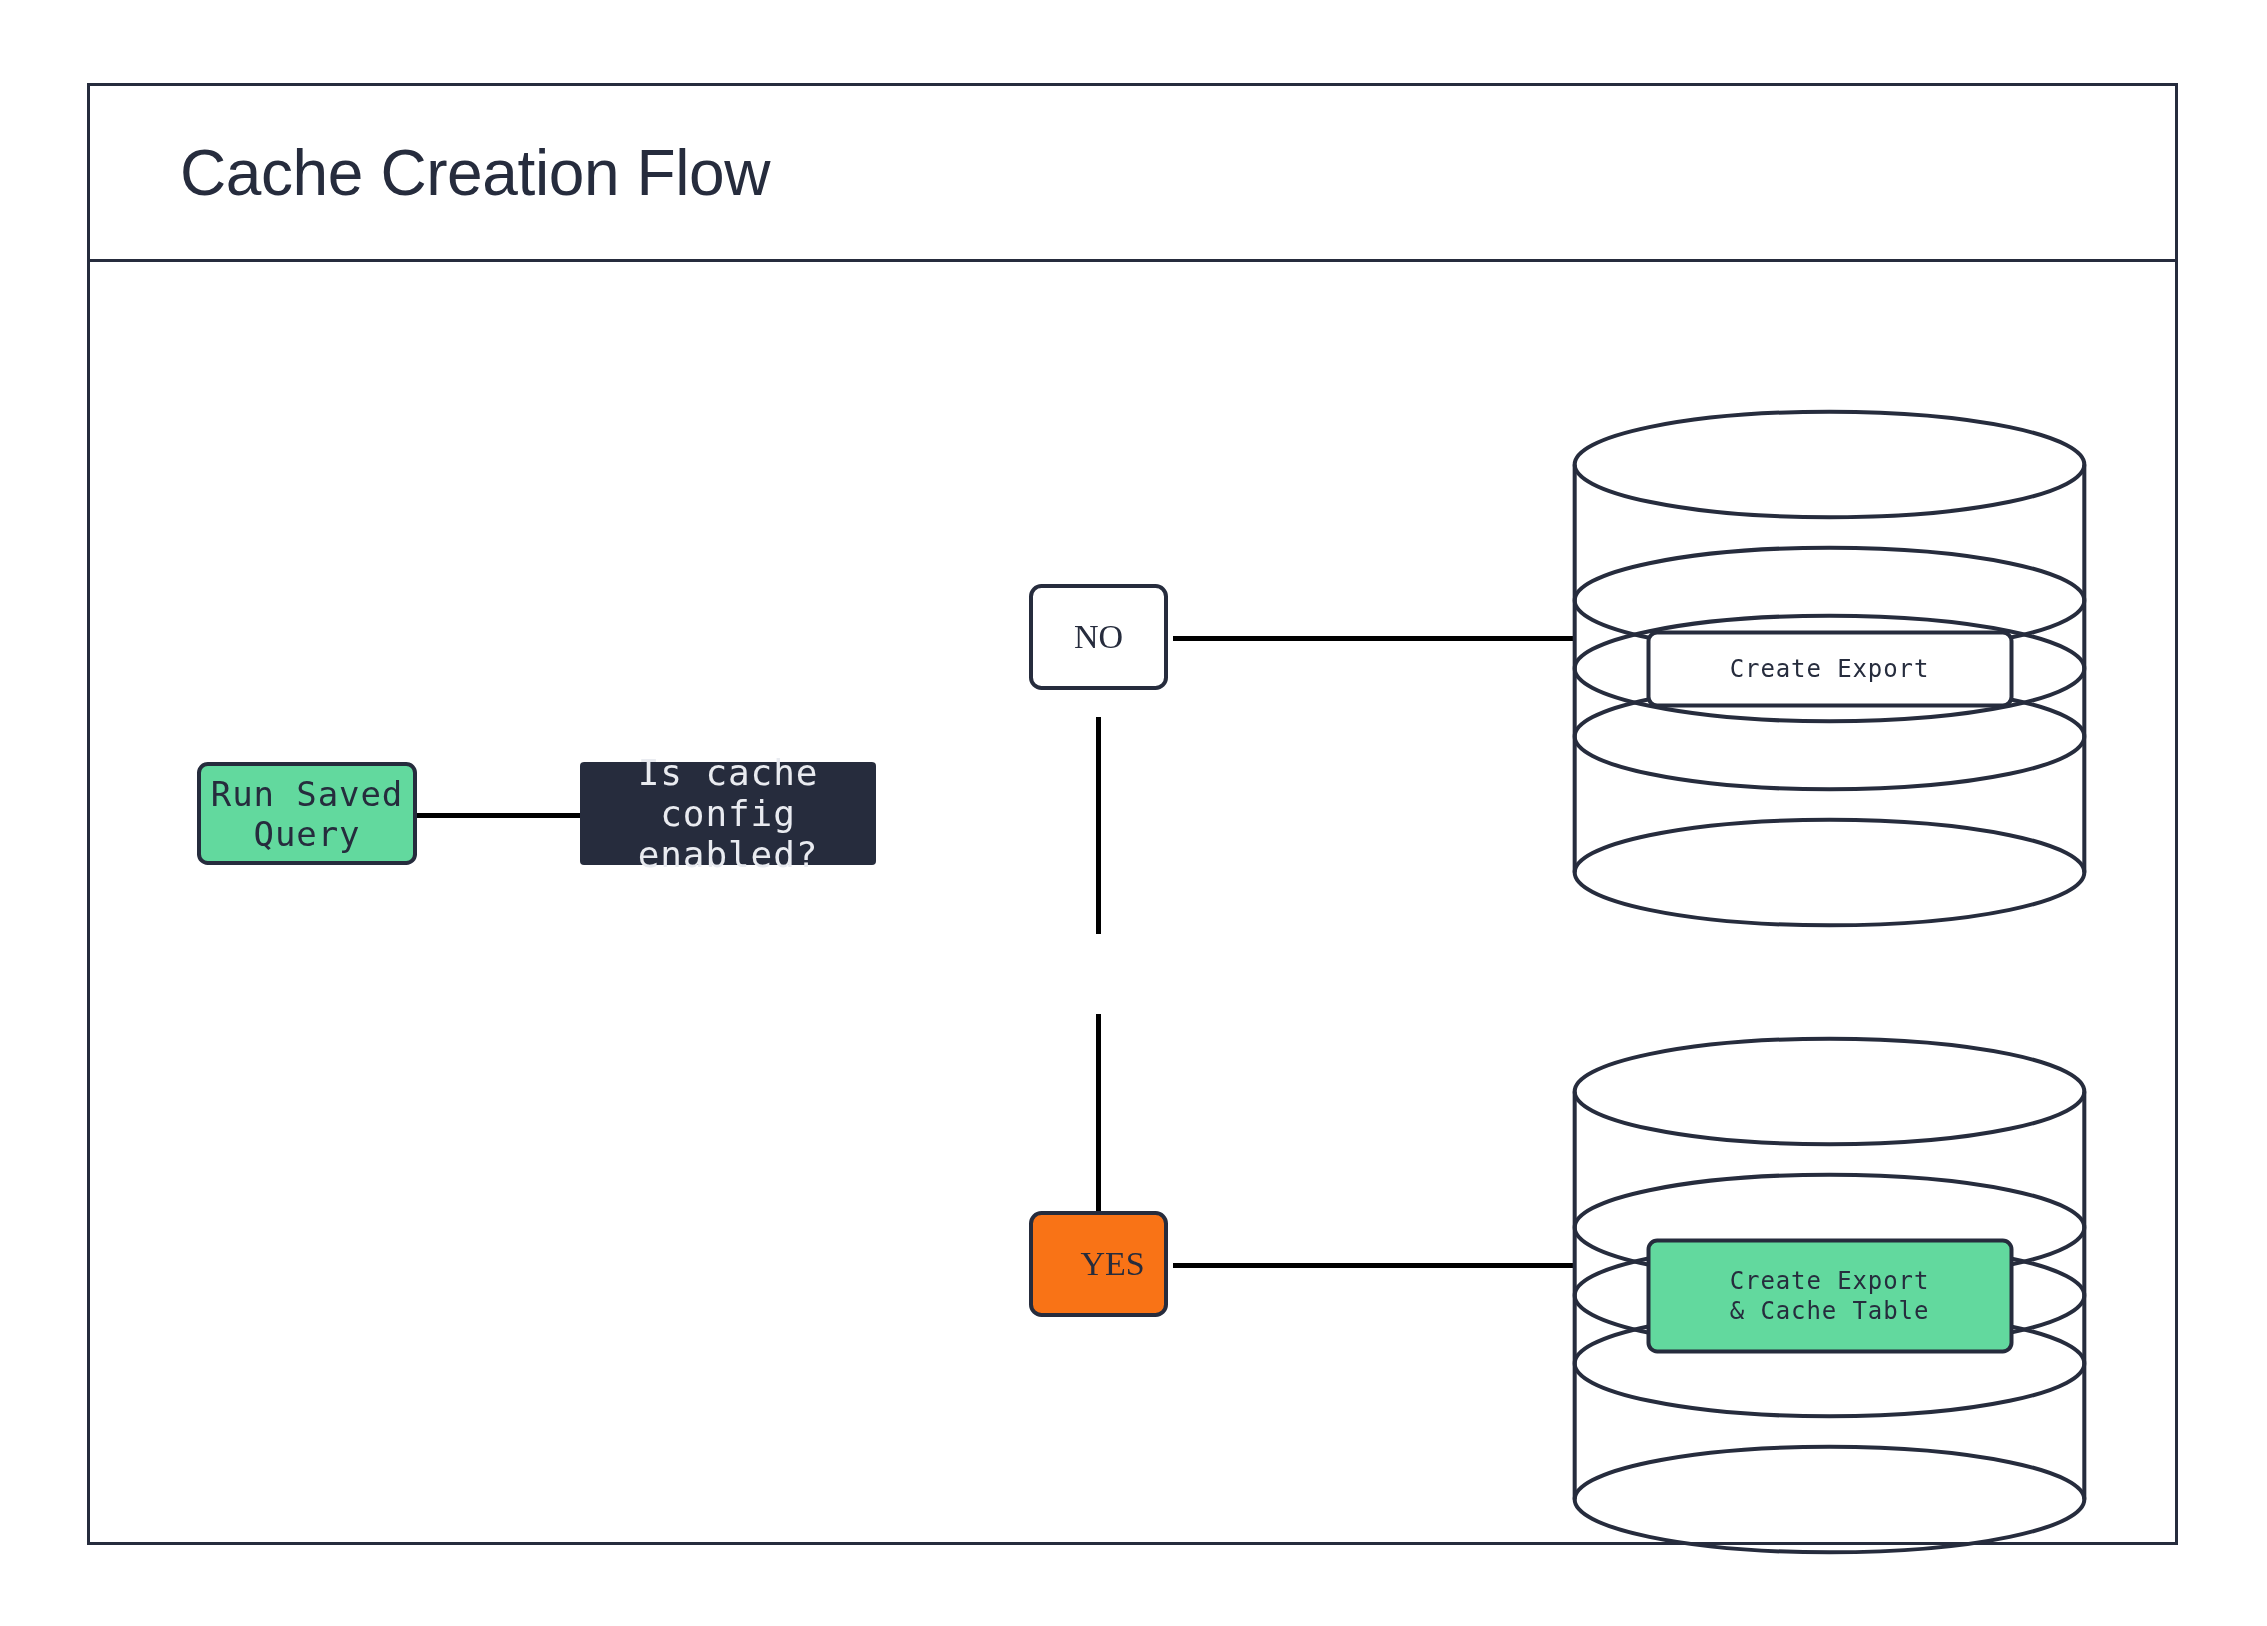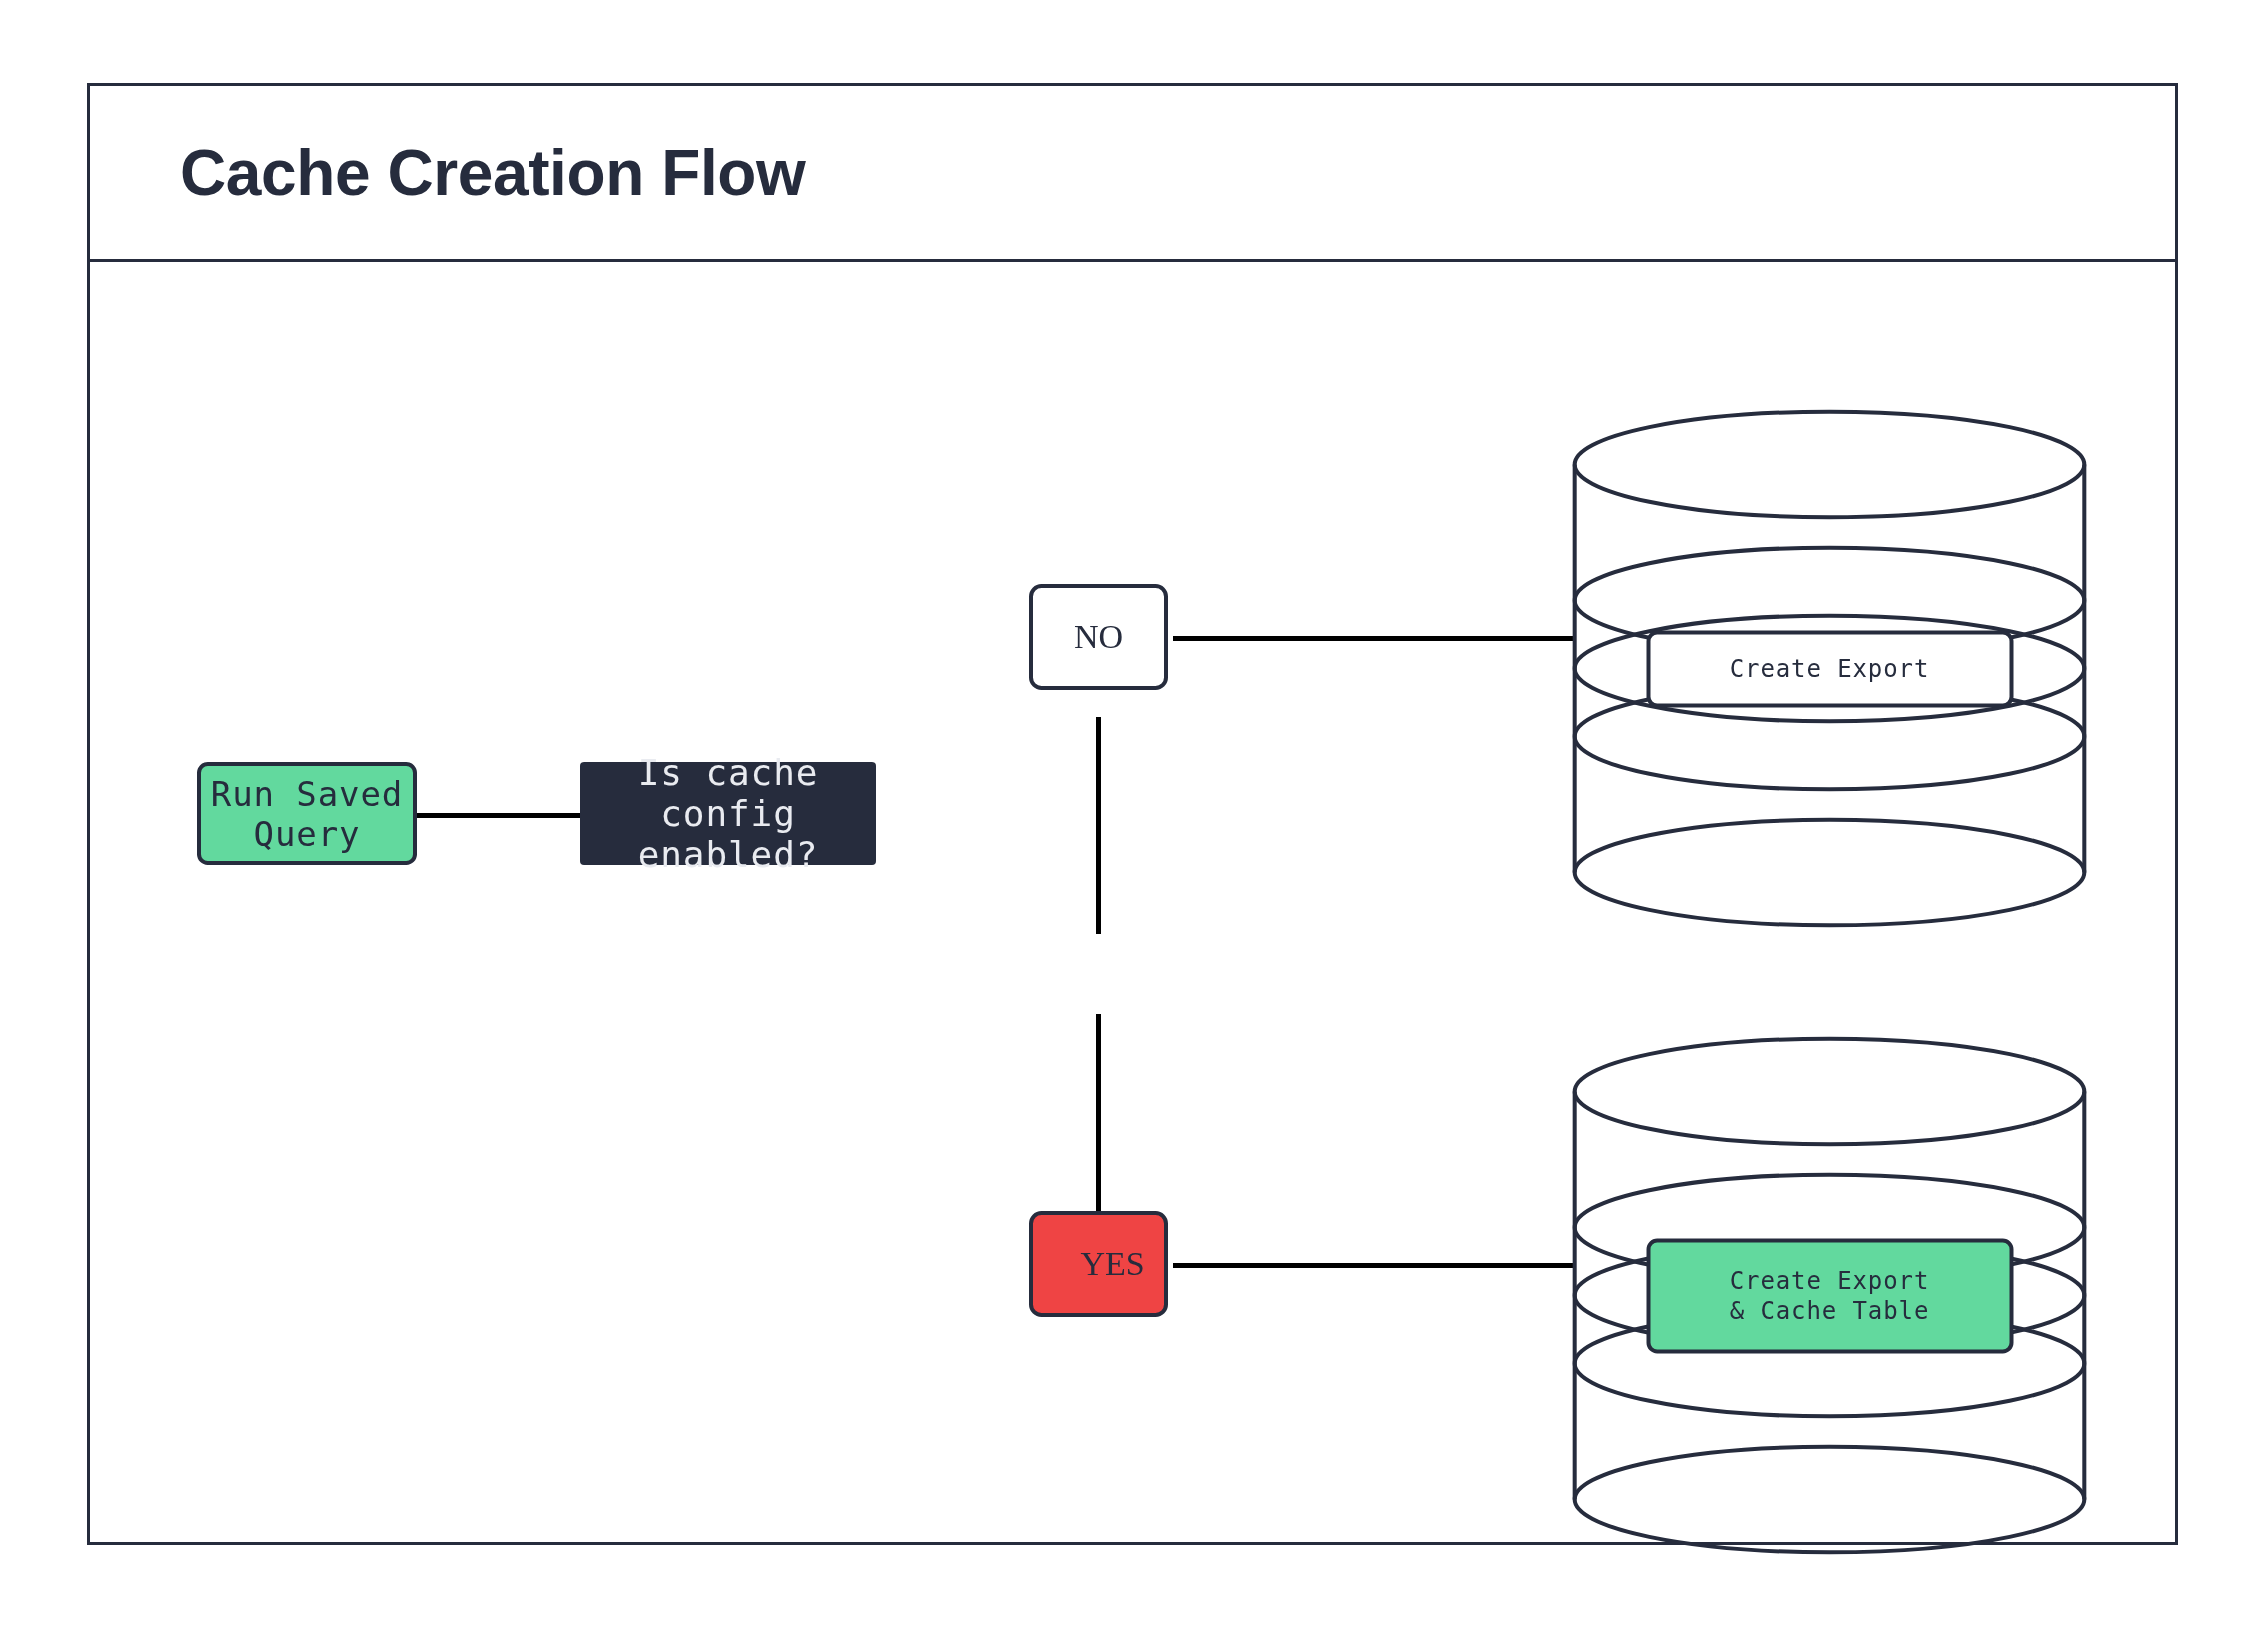--- a/index.html
+++ b/index.html
@@ -40,21 +40,21 @@
     right: 0;
     height: 176px;
     box-sizing: border-box;
     border-bottom: 3.6px solid #262c3d;
     display: flex;
     align-items: center;
   }
   .frame-title {
     margin-left: 90px;
     font-size: 64px;
-    font-weight: bold;
+    font-weight: normal;
     color: #262c3d;
     letter-spacing: -0.4px;
     white-space: nowrap;
     font-family: "Liberation Sans", sans-serif;
   }
   .frame-body {
     position: absolute;
     left: 0;
     top: 176px;
     right: 0;
@@ -110,21 +110,21 @@
 
   
   .node-branch {
     border: 4.5px solid #262c3d;
     border-radius: 12.5px;
     font-size: 34px;
     font-weight: normal;
     color: #262c3d;
   }
   .node-branch.is-white { background: #ffffff; }
-  .node-branch.is-green { background: #ef4444; padding-left: 28px; }
+  .node-branch.is-green { background: #f97316; padding-left: 28px; }
 
   
   .db {
     position: absolute;
     z-index: 2;
   }
   .db svg { display: block; width: 100%; height: 100%; }
 
   .db-label {
     position: absolute;

